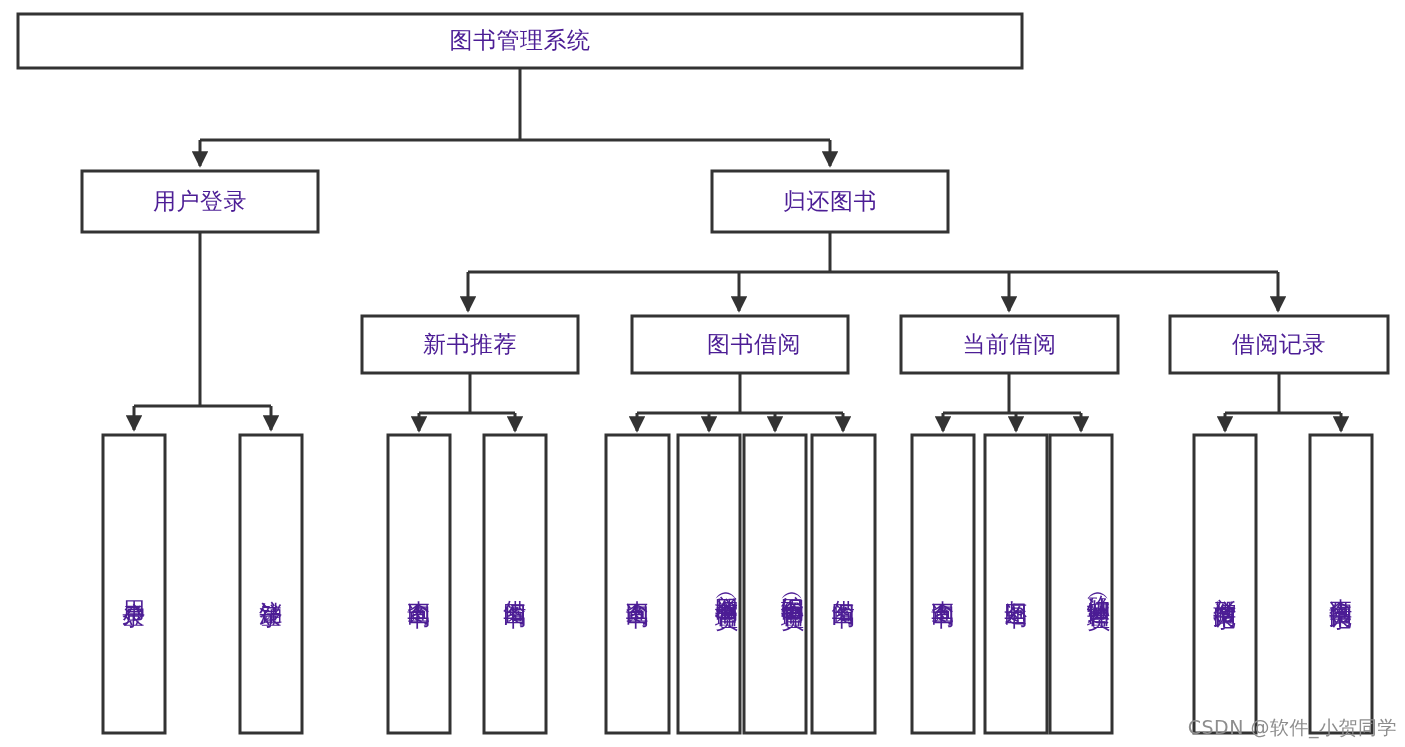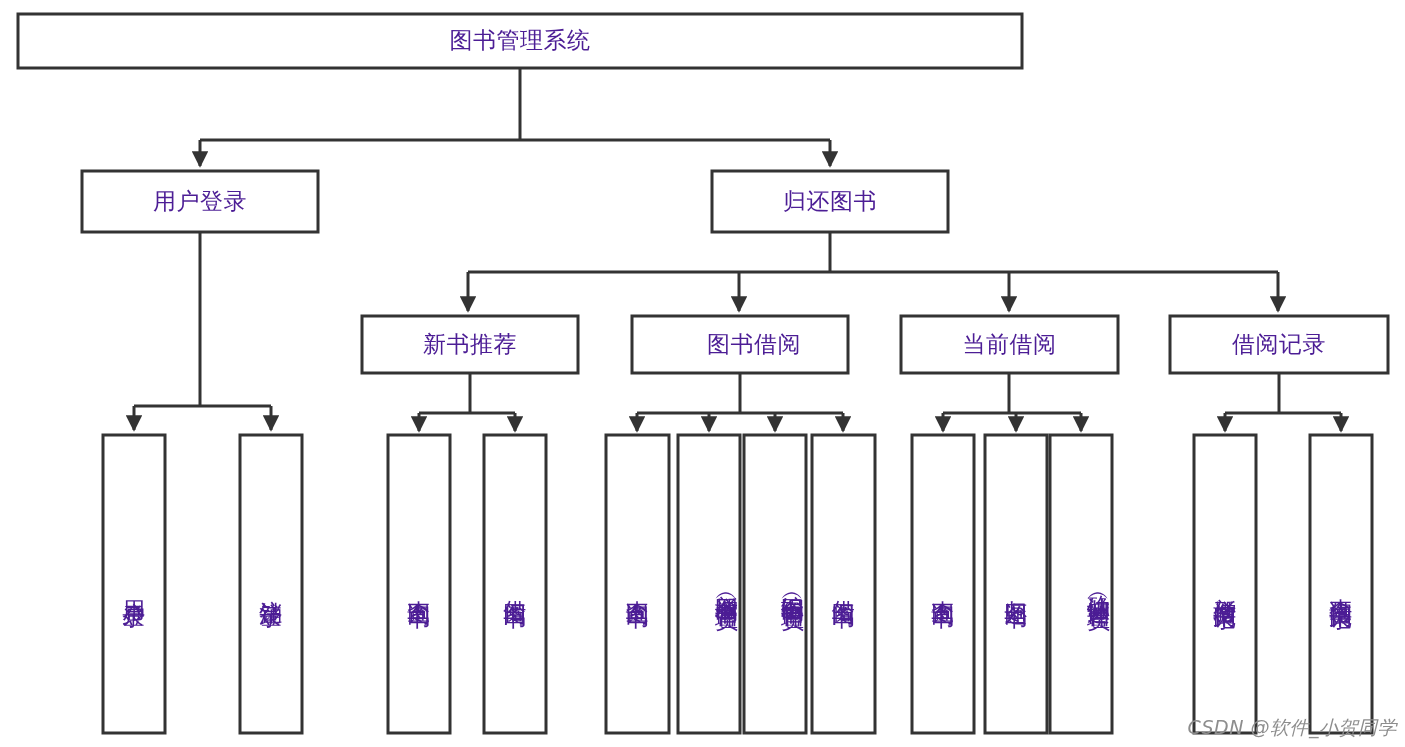--- a/index.html
+++ b/index.html
@@ -71,21 +71,20 @@
   }
   .watermark {
     position: absolute;
     right: 8px;
     bottom: 6px;
     font-size: 19px;
     color: #8d8d8d;
     font-family: "DejaVu Sans", "Liberation Sans", sans-serif;
     white-space: nowrap;
     letter-spacing: 0.5px;
-    font-style: italic;
   }
 </style>
 </head>
 <body>
 
 <div id="diagram-root">
 
   <svg id="tree-svg" viewBox="0 0 1405 747">
     <defs>
       <marker id="arrow" viewBox="0 0 10 10" refX="9" refY="5" markerWidth="5.5" markerHeight="5.5" orient="auto-start-reverse">

